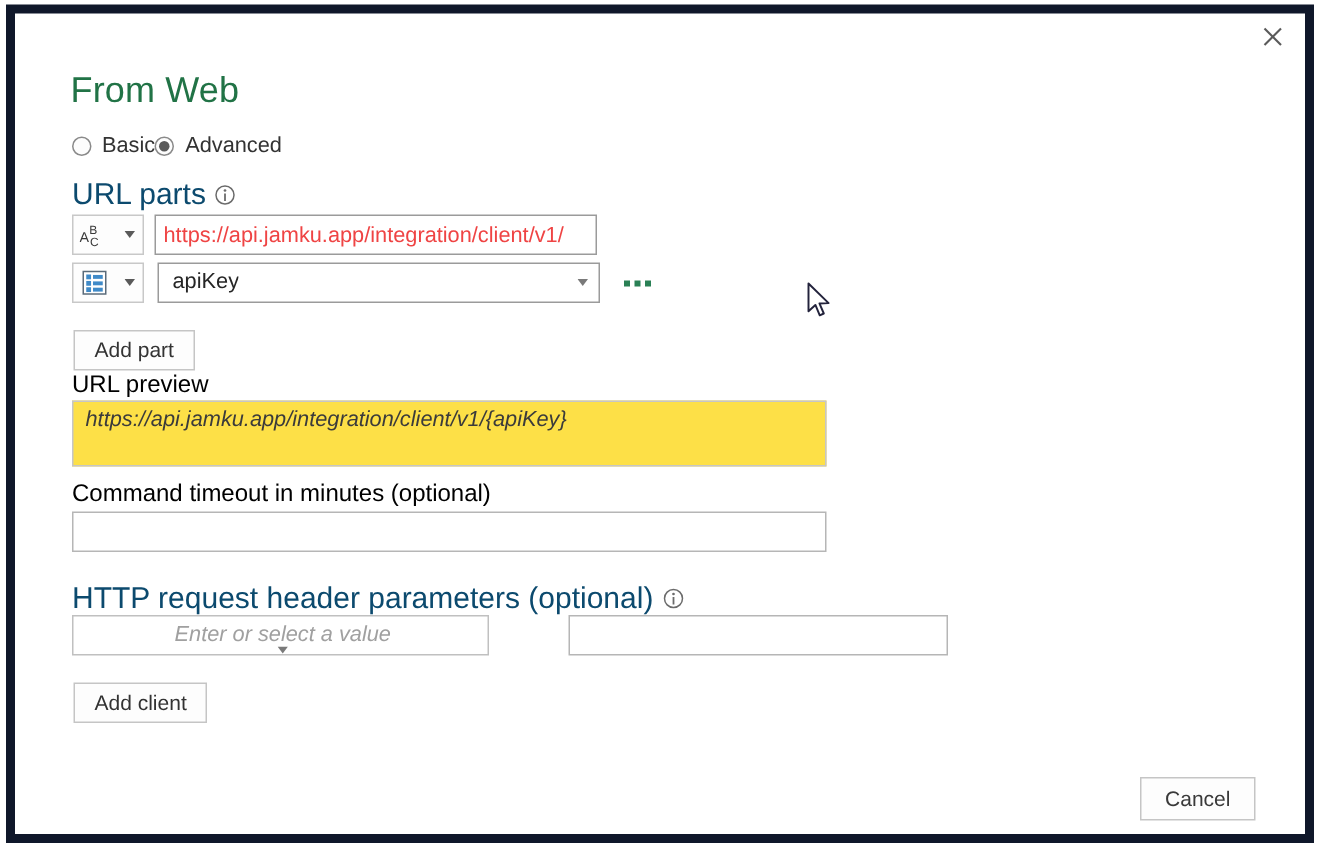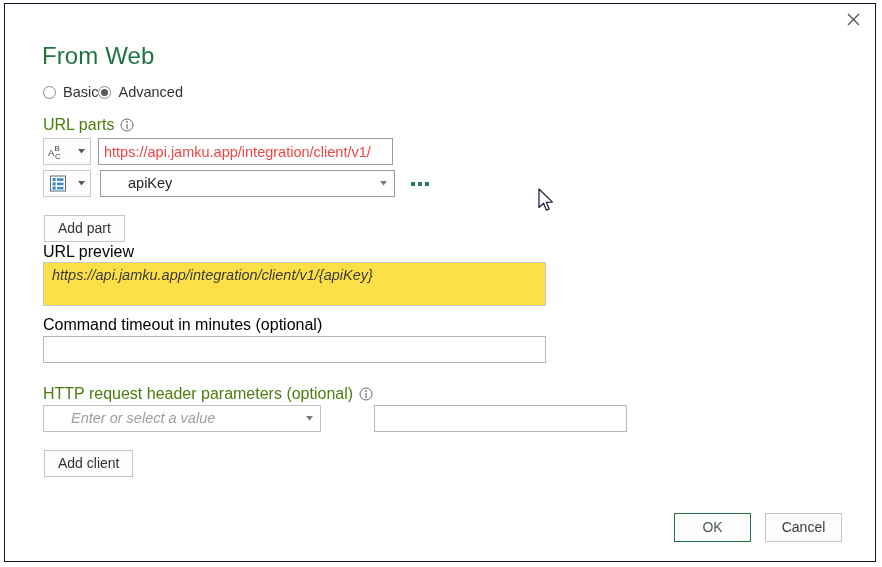--- a/index.html
+++ b/index.html
@@ -17,21 +17,21 @@
 
   
   .dialog {
     position: absolute;
     left: 4px;
     top: 3px;
     width: 872px;
     height: 559px;
     box-sizing: border-box;
     background: #ffffff;
-    border: 1px solid #0f172a;
+    border: 6px solid #0f172a;
     overflow: hidden;
   }
 
   .close-btn {
     position: absolute;
     right: 0px;
     top: 0px;
     width: 44px;
     height: 31px;
     display: flex;
@@ -99,22 +99,22 @@
     background: #5a5a5a;
   }
   .radio-label {
     font-size: 14.5px;
     color: #333333;
     line-height: 16px;
   }
 
   
   .field-label {
-    font-size: 16px;
-    color: #4d7c0f;
+    font-size: 20px;
+    color: #0c4a6e;
     line-height: 18px;
   }
   .label-row {
     display: flex;
     align-items: center;
     gap: 6px;
   }
 
   .info-icon {
     width: 14px;
@@ -185,21 +185,21 @@
   .combo {
     width: 295px;
     height: 27px;
     margin-left: 9px;
     box-sizing: border-box;
     border: 1px solid #9b9b9b;
     background: #ffffff;
     display: flex;
     align-items: center;
     justify-content: space-between;
-    padding: 0 6px 0 27px;
+    padding: 0 6px 0 9px;
     cursor: pointer;
   }
   .combo-value {
     font-size: 14.5px;
     color: #262626;
     line-height: 25px;
     white-space: nowrap;
     overflow: hidden;
   }
   .combo-value.placeholder {
@@ -298,20 +298,21 @@
     position: absolute;
     left: 38px;
     top: 401px;
     display: flex;
     align-items: center;
   }
   .header-name-combo {
     width: 278px;
     margin-left: 0;
     border-color: #c0c0c0;
+    flex-direction: column;
   }
   .header-value-input {
     width: 253px;
     margin-left: 53px;
     border-color: #b6b6b6;
   }
 
   
   .footer {
     position: absolute;
@@ -452,21 +453,20 @@
         <svg class="caret" viewBox="0 0 7 5">
           <path d="M0 0 L7 0 L3.5 4.6 Z" fill="#7a7a7a"></path>
         </svg>
       </div>
       <input class="text-input header-value-input" type="text" value="" style="">
     </div>
 
     <button class="btn btn-add-header">Add client</button>
 
     <div class="footer">
-      <button class="btn btn-footer btn-ok">OK</button>
       <button class="btn btn-footer btn-cancel">Cancel</button>
     </div>
 
   </div>
 </div>
 
 <svg class="cursor" viewBox="0 0 18 26">
   <path d="M1 1 L1 19.5 L5.6 15.3 L8.5 22.2 L11.2 21 L8.3 14.3 L14.4 14.1 Z" fill="#ffffff" stroke="#23233c" stroke-width="1.3" stroke-linejoin="round"></path>
 </svg>
 

